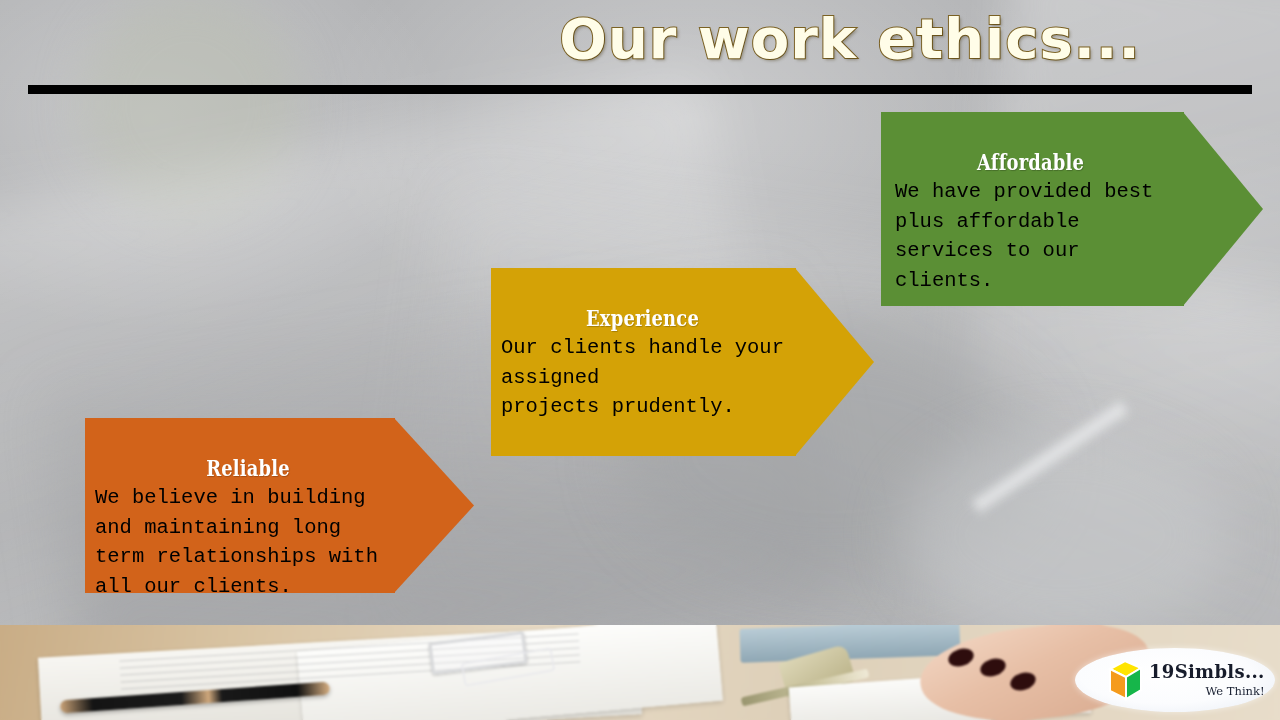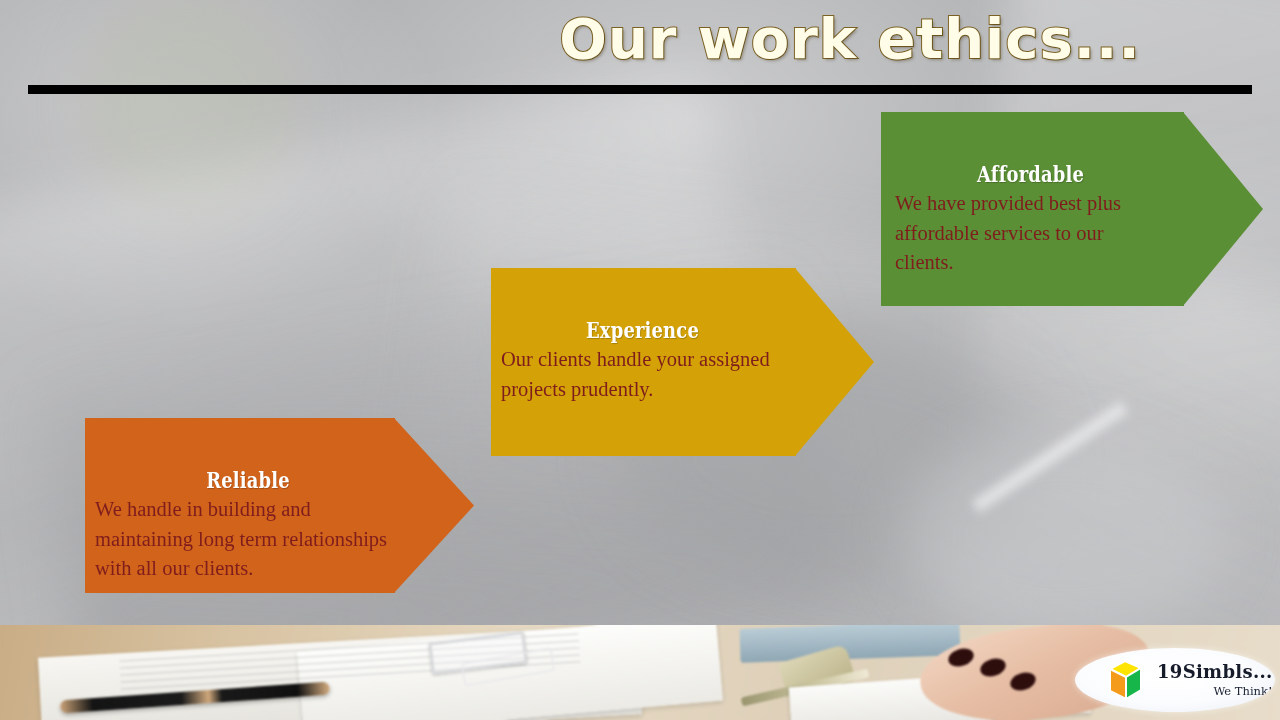--- a/index.html
+++ b/index.html
@@ -141,42 +141,42 @@
     height: 100%;
   }
   .chev-tip {
     position: absolute;
     top: 0;
     height: 100%;
   }
   .chev-content {
     position: absolute;
     left: 0;
-    top: 12px;
+    top: 0;
     height: 100%;
     box-sizing: border-box;
   }
   .chev-head {
     text-align: center;
     font-family: "DejaVu Serif", serif;
     font-weight: bold;
     font-size: 23px;
     letter-spacing: 0.2px;
     transform: scaleX(0.78);
     transform-origin: center center;
     color: #ffffff;
     text-shadow: 1px 1px 1px rgba(0,0,0,0.22);
     margin: 0 0 2px 0;
     white-space: nowrap;
   }
   .chev-body-text {
-    font-family: Liberation Serif, serif;
+    font-family: Liberation Mono, monospace;
     font-size: 20.5px;
     line-height: 1.45;
-    color: #7f1d1d;
+    color: #000000;
     margin: 0;
     white-space: pre-line;
   }
 
   
   #chev-affordable { left: 881px; top: 112px; width: 382px; height: 194px; }
   #chev-affordable .chev-body { width: 303px; background: #5b8f35; }
   #chev-affordable .chev-tip {
     left: 302px; width: 80px;
     background: #5b8f35;
@@ -350,21 +350,21 @@
     overflow: hidden;
   }
   .logo-cube {
     position: relative;
     width: 48px;
     height: 48px;
     margin-left: 26px;
     flex: none;
   }
   .logo-text {
-    margin-left: 8px;
+    margin-left: 0;
     line-height: 1;
   }
   .logo-name {
     font-family: "DejaVu Serif", serif;
     font-weight: bold;
     font-size: 18px;
     color: #171c2b;
     letter-spacing: 0.3px;
     white-space: nowrap;
   }
@@ -414,21 +414,21 @@
       <p class="chev-body-text">Our clients handle your assigned
 projects prudently.</p>
     </div>
   </div>
 
   <div class="chevron" id="chev-reliable">
     <div class="chev-body"></div>
     <div class="chev-tip"></div>
     <div class="chev-content">
       <p class="chev-head">Reliable</p>
-      <p class="chev-body-text">We handle in building and maintaining long term relationships with all our clients.</p>
+      <p class="chev-body-text">We believe in building and maintaining long term relationships with all our clients.</p>
     </div>
   </div>
 
   <div class="bottom-strip">
     <div class="strip-desk"></div>
     <div class="strip-paper-1"></div>
     <div class="strip-paper-2"></div>
     <div class="strip-lines"></div>
     <div class="strip-clip"></div>
     <div class="strip-glasses"></div>

